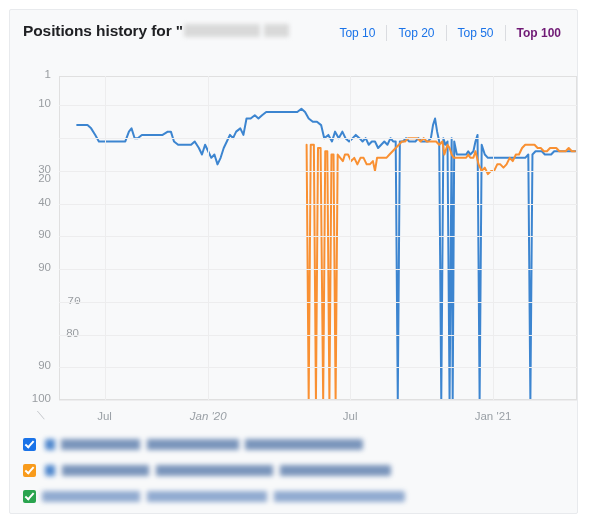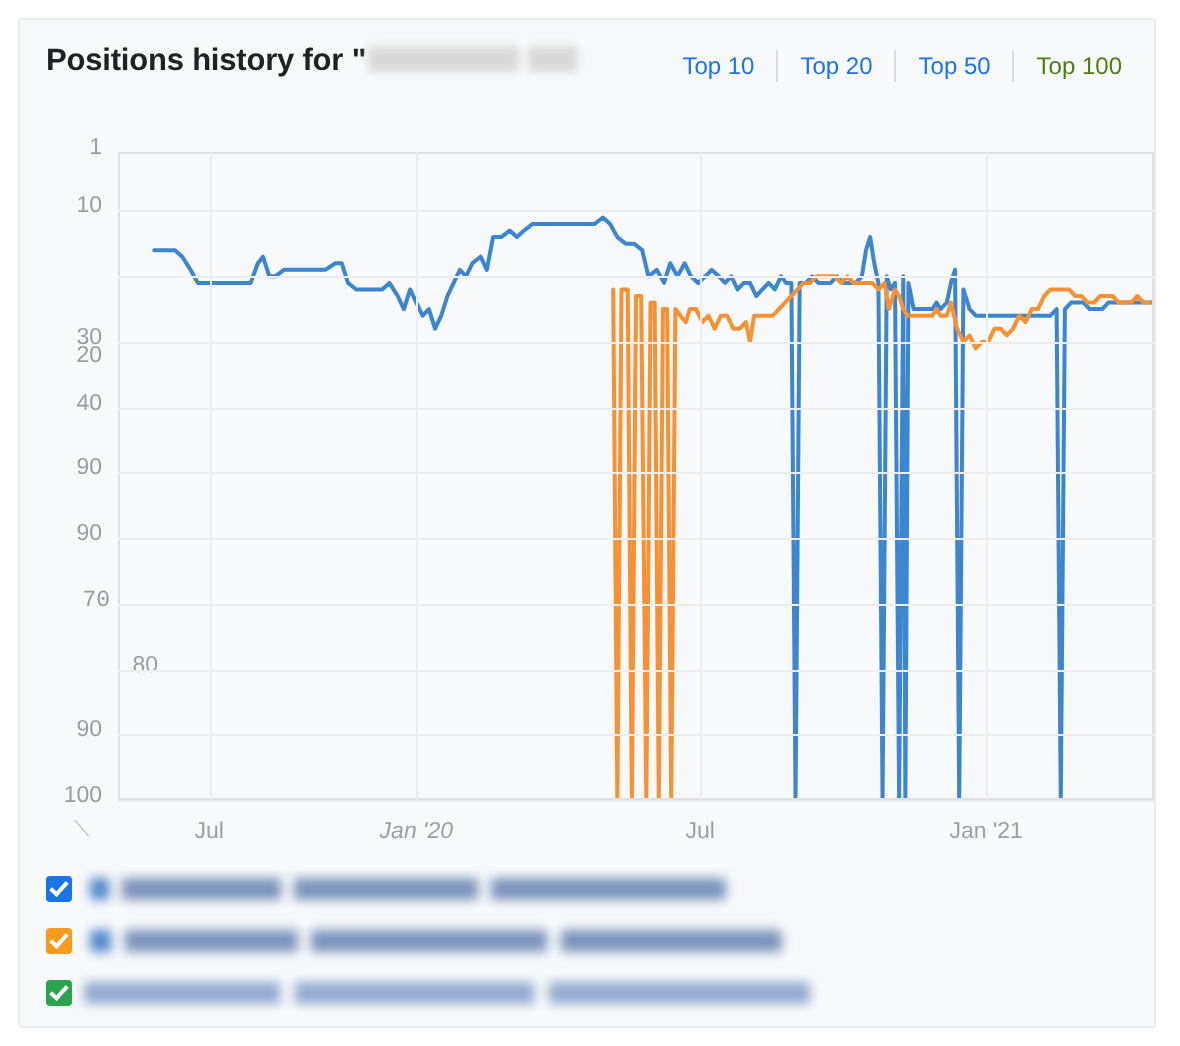--- a/index.html
+++ b/index.html
@@ -40,21 +40,21 @@
   }
   #tabs{
     position:absolute; right:14px; top:13px;
     display:flex; align-items:center; height:20px;
   }
   .tab{
     font-size:12px; color:#1a73e8;
     padding:0 11px; cursor:pointer; white-space:nowrap;
     line-height:18px;
   }
-  .tab.active{ color:#4d7c0f; font-weight:normal; padding-right:2px;}
+  .tab.active{ color:#701a75; font-weight:bold; padding-right:2px;}
   .tab-sep{ width:1px; height:16px; background:#dadce0;}
   
   #chart-area{
     position:absolute; left:0; top:48px;
     width:569px; height:368px;
   }
   #plot{
     position:absolute;
     left:49px; top:18px;
     width:518px; height:324px;
@@ -145,21 +145,21 @@
 
   <div id="chart-area">
     <div id="yaxis-labels">
         <div class="ylabel" style="right: 528px; top: 10px;">1</div>
         <div class="ylabel" style="right: 528px; top: 39.4545px;">10</div>
         <div class="ylabel" style="right: 528px; top: 72.1818px; margin-top: 42px;">20</div>
         <div class="ylabel" style="right: 528px; top: 104.909px;">30</div>
         <div class="ylabel" style="right: 528px; top: 137.636px;">40</div>
         <div class="ylabel" style="right: 528px; top: 170.364px;">90</div>
         <div class="ylabel" style="right: 528px; top: 203.091px;">90</div>
-        <div class="ylabel" style="right: 524px; top: 235.818px; font-family: Liberation Mono, monospace;">70</div>
+        <div class="ylabel" style="right: 498px; top: 235.818px; font-family: Liberation Mono, monospace;">70</div>
         <div class="ylabel" style="right: 500px; top: 268.545px;">80</div>
         <div class="ylabel" style="right: 528px; top: 301.273px;">90</div>
         <div class="ylabel" style="right: 528px; top: 334px;">100</div>
       </div>
     <div id="plot">
       <div class="plot-border-l"></div>
       <div class="plot-border-r"></div>
       <div class="plot-border-t"></div>
       <div class="plot-border-b"></div>
       <div id="gridlines">

